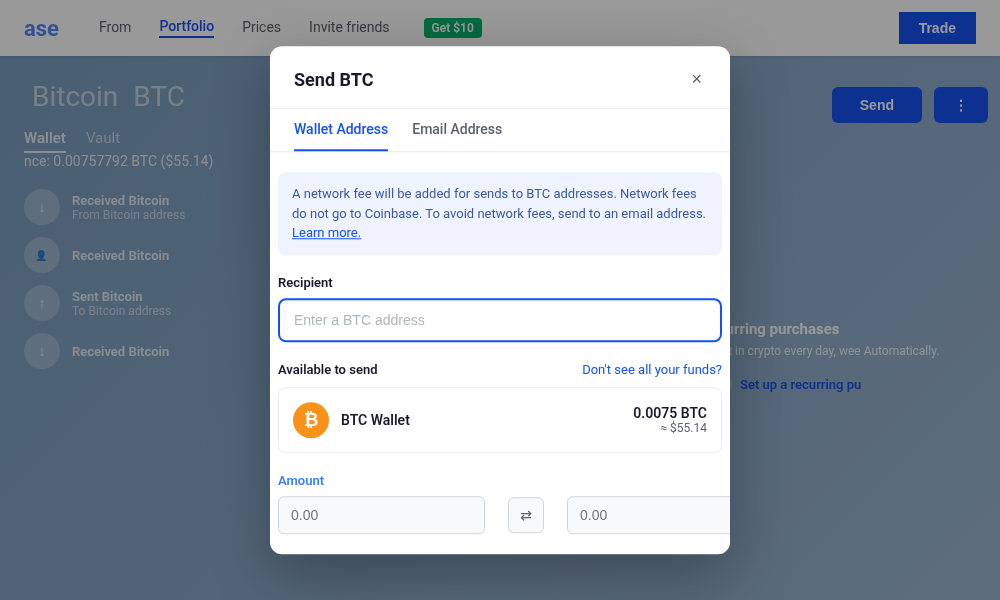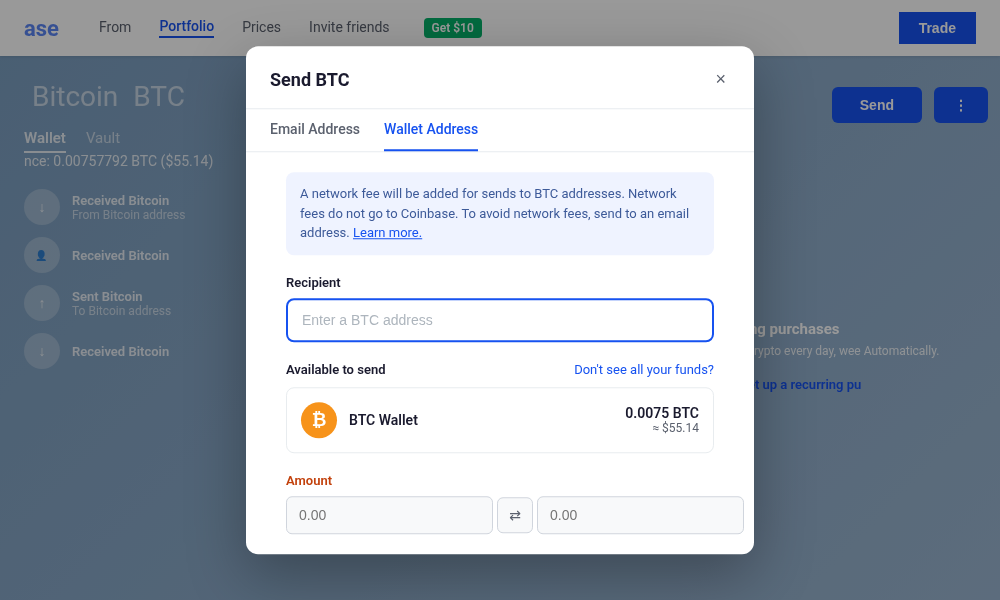--- a/index.html
+++ b/index.html
@@ -232,21 +232,21 @@
     }
 
     
     .modal {
       position: absolute;
       top: 50%;
       left: 50%;
       transform: translate(-50%, -50%);
       background: #fff;
       border-radius: 12px;
-      width: 508px;
+      width: 460px;
       padding: 0;
       z-index: 20;
       box-shadow: 0 20px 60px rgba(0,0,0,0.3);
       overflow: hidden;
     }
     .modal-header {
       display: flex;
       align-items: center;
       justify-content: space-between;
       padding: 20px 24px 16px;
@@ -280,21 +280,21 @@
       cursor: pointer;
       color: #5b616e;
       border-bottom: 2px solid transparent;
       font-weight: 500;
     }
     .modal-tab.active {
       color: #1652f0;
       border-bottom: 2px solid #1652f0;
     }
     .modal-body {
-      padding: 20px 40px;
+      padding: 20px 8px;
     }
     .info-box {
       background: #eff3ff;
       border-radius: 8px;
       padding: 12px 14px;
       margin-bottom: 20px;
     }
     .info-box p {
       font-size: 13px;
       color: #3d5a99;
@@ -380,26 +380,26 @@
     .wallet-usd {
       font-size: 12px;
       color: #5b616e;
     }
     .amount-section {
       margin-top: 4px;
     }
     .amount-label {
       font-size: 13px;
       font-weight: 600;
-      color: #c2410c;
+      color: #3b82f6;
       margin-bottom: 8px;
     }
     .amount-row {
       display: flex;
-      gap: 4px;
+      gap: 23px;
       align-items: center;
     }
     .amount-input {
       flex: 1;
       padding: 10px 12px;
       border: 1px solid #d0d5dd;
       border-radius: 6px;
       font-size: 14px;
       color: #5b616e;
       outline: none;
@@ -494,22 +494,22 @@
 
 <div class="overlay"></div>
 
 <div class="modal">
   <div class="modal-header">
     <h2 class="modal-title">Send BTC</h2>
     <button class="modal-close">×</button>
   </div>
 
   <div class="modal-tabs">
+    <div class="modal-tab active">Wallet Address</div>
     <div class="modal-tab">Email Address</div>
-    <div class="modal-tab active">Wallet Address</div>
   </div>
 
   <div class="modal-body">
     <div class="info-box">
       <p>
         <span>A network fee will be added for sends to BTC addresses. Network fees do not go to Coinbase. To avoid network fees, send to an email address.</span>
         <a href="#">Learn more.</a>
       </p>
     </div>
 

